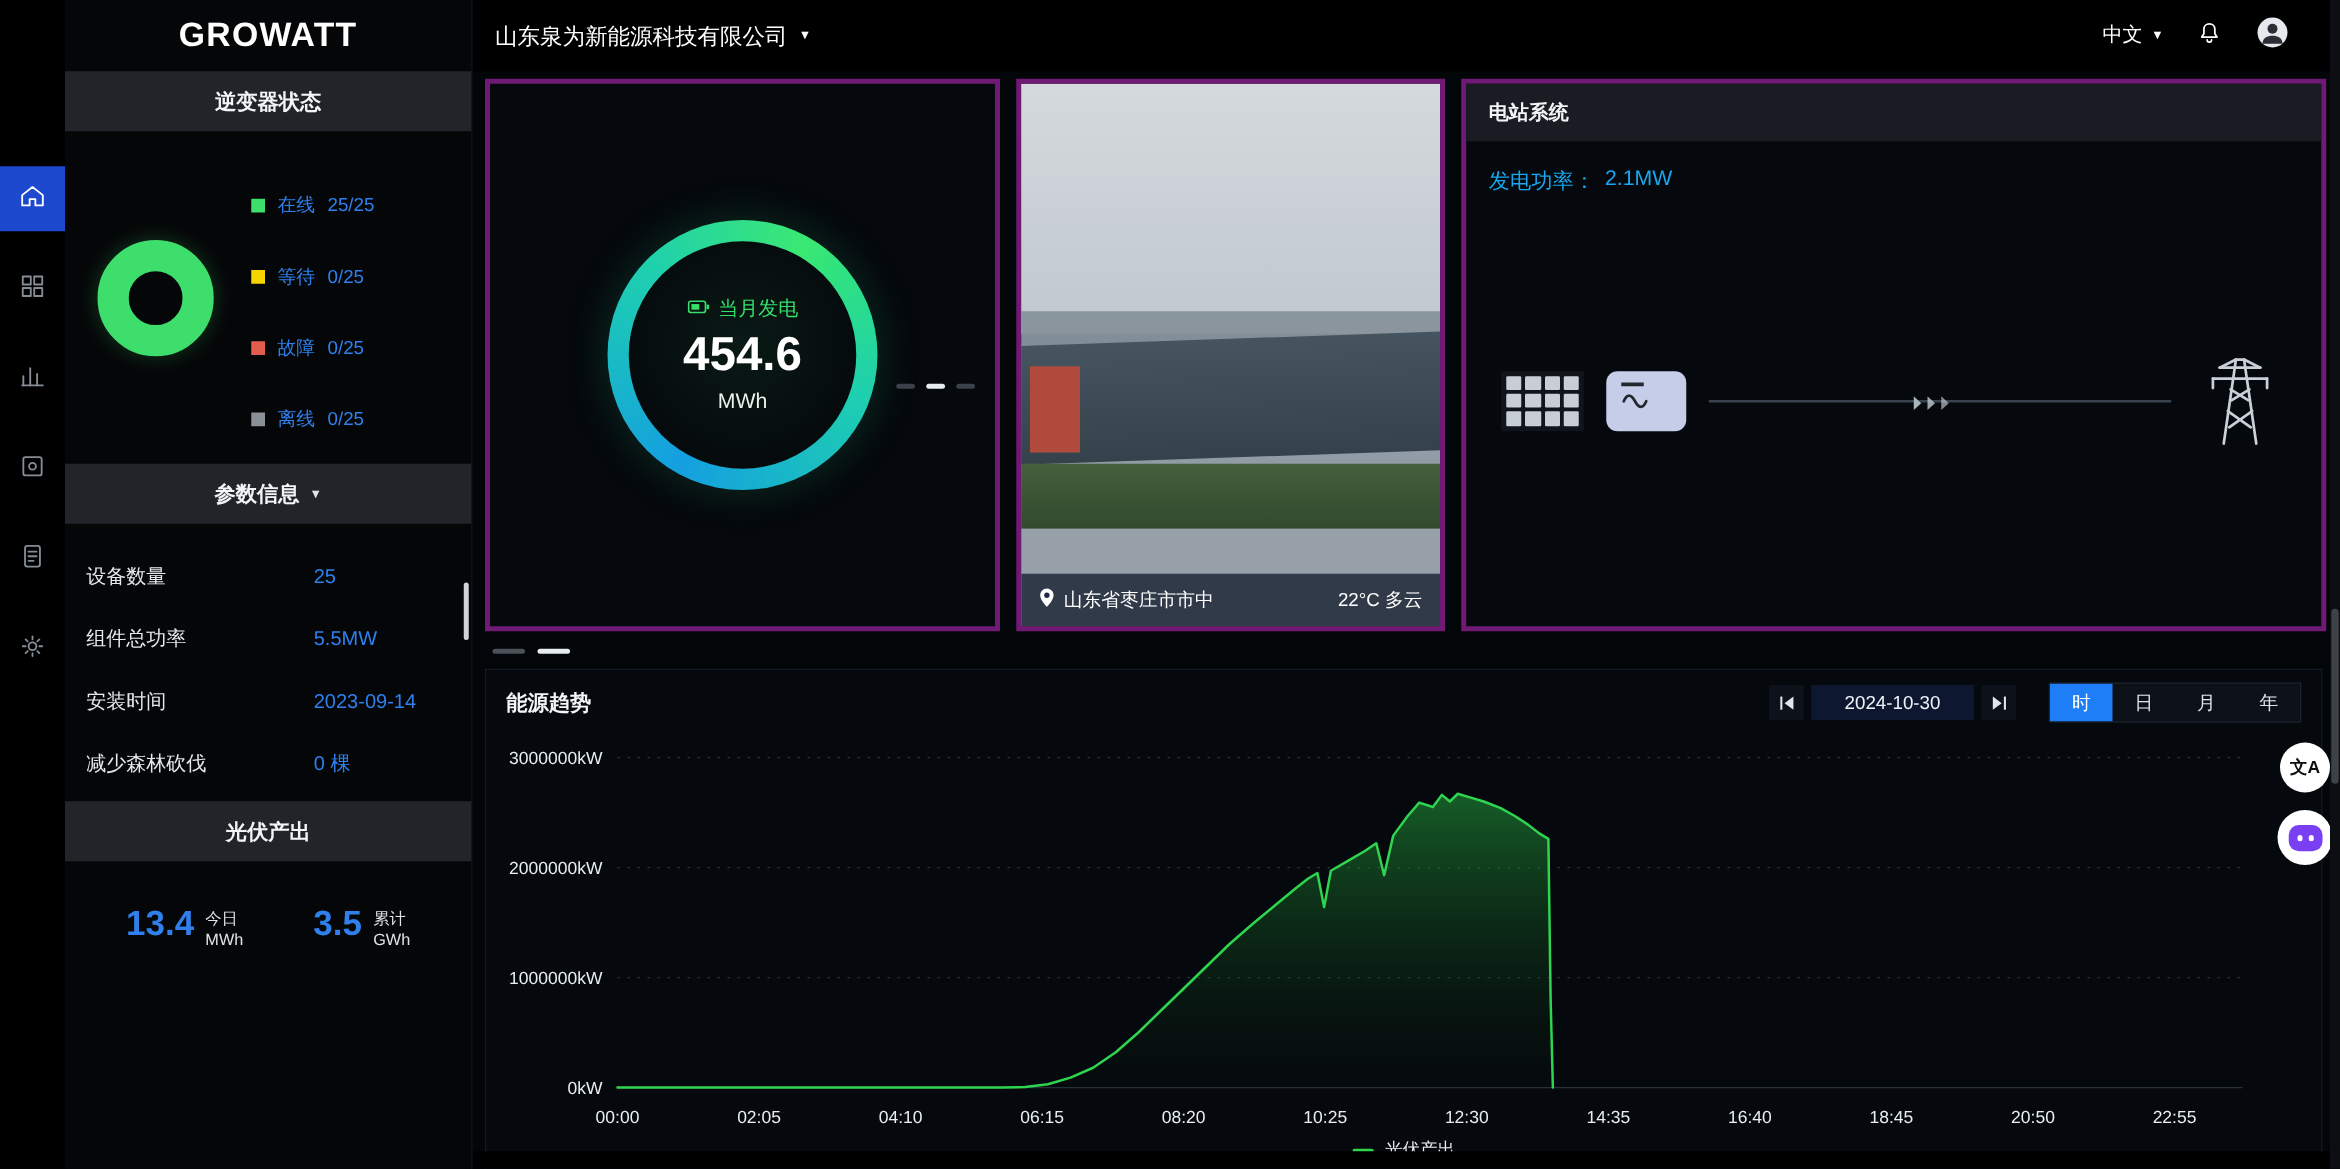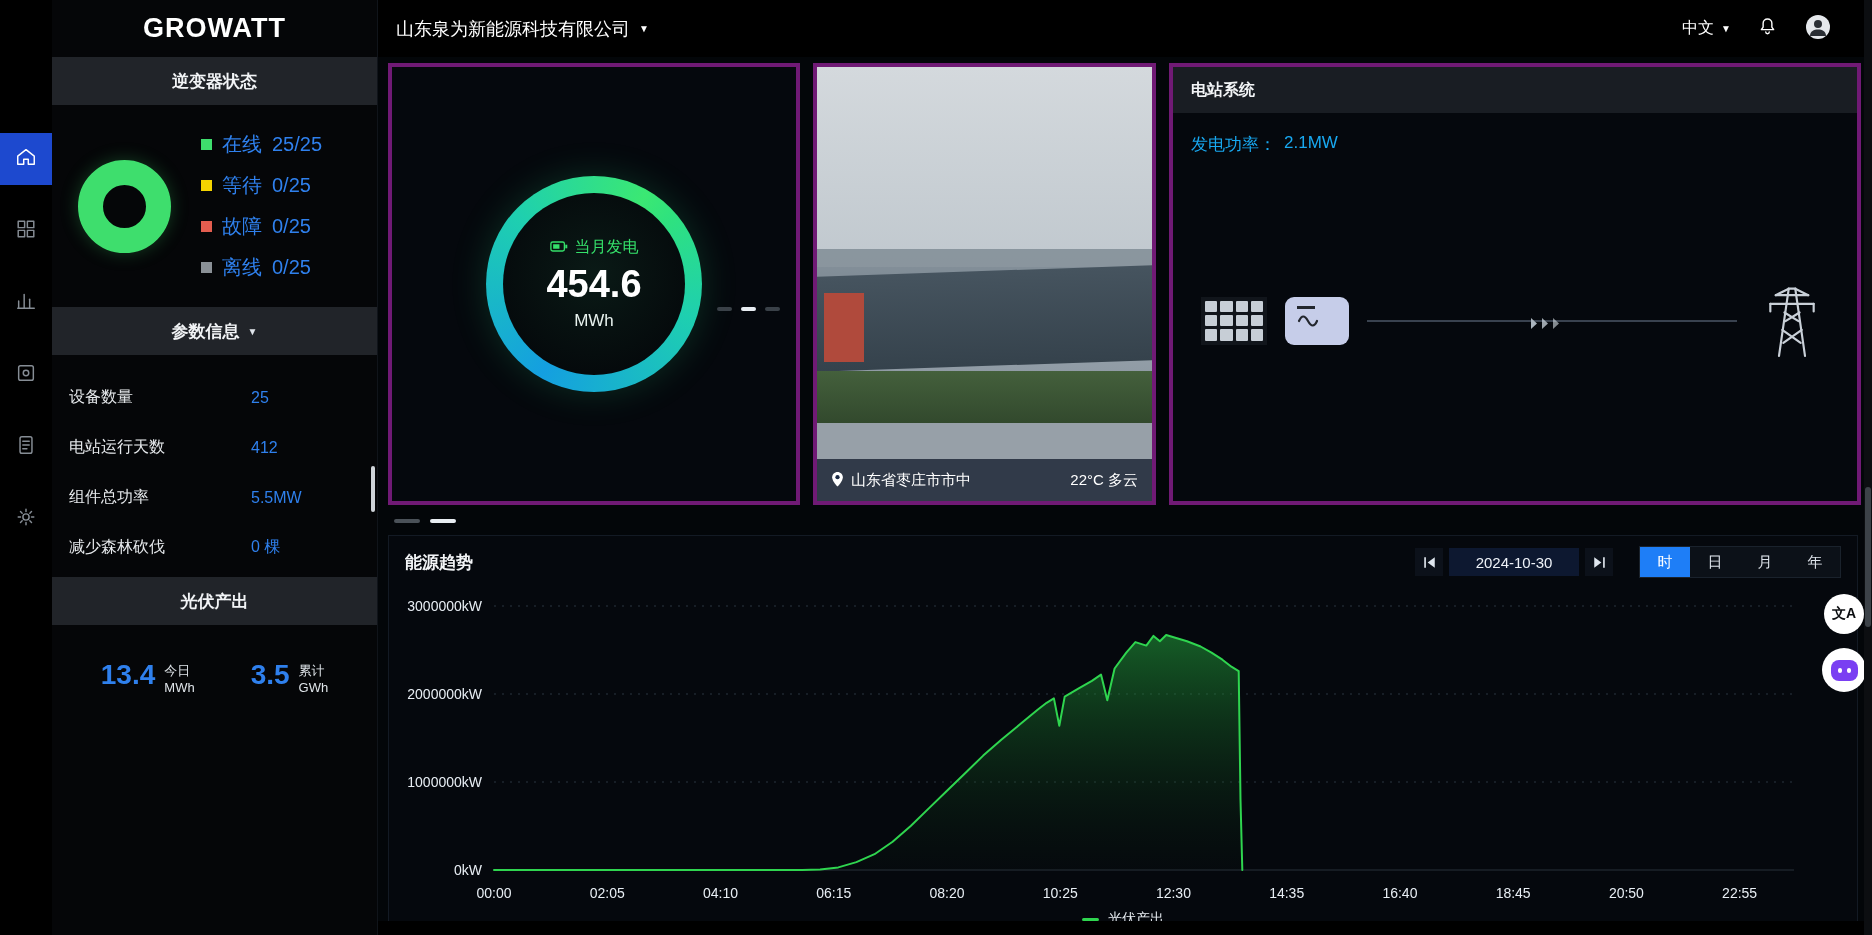--- a/index.html
+++ b/index.html
@@ -15,21 +15,21 @@
   .rail-btn.active svg { stroke:#fff; }
 
   
   .sidebar { position:absolute; left:52px; top:0; width:326px; height:100%; background:#050608; border-right:1px solid #10141a; z-index:5; }
   .logo { height:57px; display:flex; align-items:center; justify-content:center; font-size:27px; font-weight:bold; letter-spacing:1px; color:#fff; }
   .sec-head { height:48px; background:#212429; display:flex; align-items:center; justify-content:center; gap:8px; font-size:17px; font-weight:bold; color:#f2f4f6; }
   .sec-caret { font-size:10px; color:#dfe4ea; }
   .inv-body { display:flex; align-items:center; padding:26px 0 26px 26px; gap:30px; }
   .donut { width:93px; height:93px; border-radius:50%; border:25px solid #3ede6d; box-shadow:0 0 18px rgba(62,222,109,.25); }
   .legend { display:flex; flex-direction:column; gap:14px; }
-  .legend-item { display:flex; align-items:center; gap:10px; font-size:20px; color:#2f80ed; }
+  .legend-item { display:flex; align-items:center; gap:10px; font-size:15px; color:#2f80ed;margin-top:24px; }
   .swatch { width:11px; height:11px; flex:0 0 11px; }
   .params-body { padding:10px 0 12px; }
   .prow { display:flex; height:35px; align-items:center; padding-left:17px; font-size:16px;margin-top:15px; }
   .plabel { width:182px; color:#e6e9ec; }
   .pvalue { color:#2f80ed; }
   .pv-body { display:flex; justify-content:center; gap:56px; padding:36px 0; }
   .pv-item { display:flex; align-items:flex-start; gap:9px; }
   .pv-num { font-size:28px; font-weight:bold; color:#2f80ed; line-height:1; }
   .pv-sub { display:flex; flex-direction:column; font-size:13px; color:#dfe4e9; line-height:1.3; padding-top:2px; }
   .side-thumb { position:absolute; right:2px; top:466px; width:4px; height:46px; background:#cfd4d9; border-radius:2px; }
@@ -215,26 +215,26 @@
   <div class="sec-head">
     <span>参数信息</span>
     <span class="sec-caret">▼</span>
   </div>
   <div class="params-body">
     <div class="prow">
       <span class="plabel">设备数量</span>
       <span class="pvalue">25</span>
     </div>
     <div class="prow">
-      <span class="plabel">电站运行天数</span>
-      <span class="pvalue">412</span>
-    </div>
-    <div class="prow">
       <span class="plabel">组件总功率</span>
       <span class="pvalue">5.5MW</span>
+    </div>
+    <div class="prow">
+      <span class="plabel">安装时间</span>
+      <span class="pvalue">2023-09-14</span>
     </div>
     <div class="prow">
       <span class="plabel">减少森林砍伐</span>
       <span class="pvalue">0 棵</span>
     </div>
   </div>
 
   <div class="sec-head">
     <span>光伏产出</span>
   </div>

